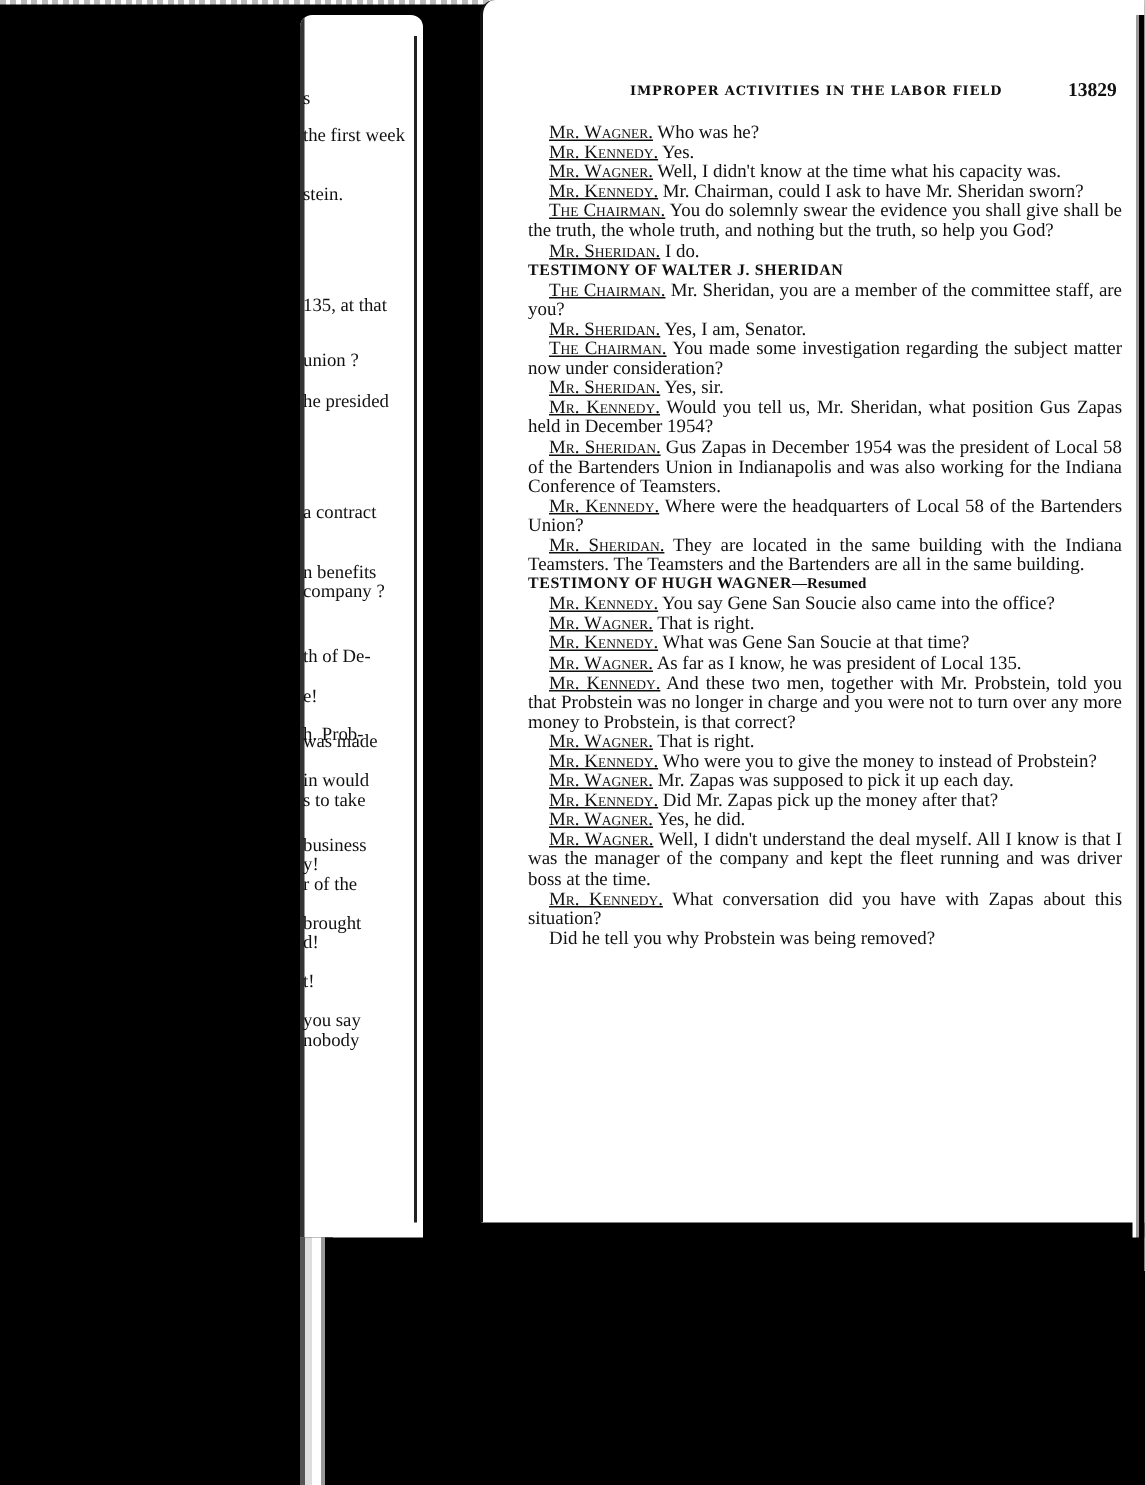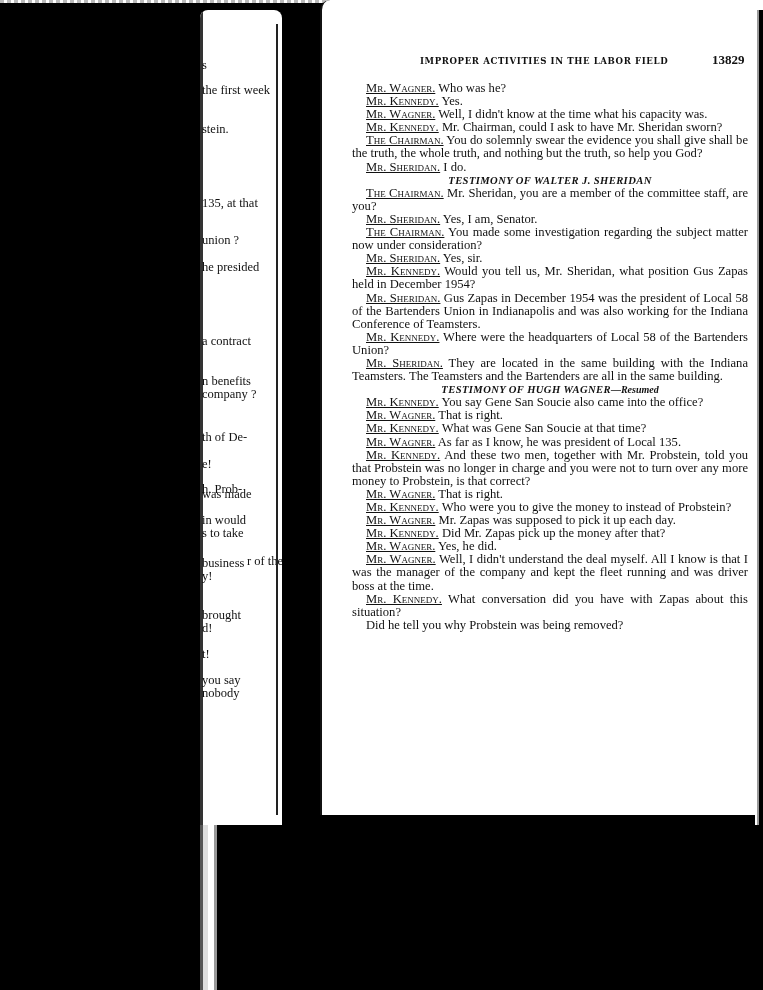--- a/index.html
+++ b/index.html
@@ -55,22 +55,22 @@
     font-family: "Liberation Serif", serif;
   }
   .body {
     position: absolute; left: 30px; top: 82px; width: 396px;
     font-family: "Liberation Serif", serif; font-size: 12.6px; line-height: 13.1px;
     text-align: justify;
   }
   .body p { margin: 0; text-indent: 14px; }
   .sc { font-variant: small-caps; text-decoration: underline; }
   .heading {
-    text-align: center; font-weight: bold; font-size: 10.6px;
-    letter-spacing: 0.4px; margin: 14px 0 10px 0; text-indent: 0 !important; font-style: italic;
+    font-weight: bold; font-size: 10.6px;
+    letter-spacing: 0.4px; margin: 14px 0 10px 0; text-indent: 0 !important;
   }
   .heading .sub { font-size: 10px; font-weight: bold; letter-spacing: 0; }
 </style>
 </head>
 <body>
 
 <div class="top-dash"></div>
 
 <div class="left-page" id="left-page">
     <div class="frag" style="top: 48px;">s</div>
@@ -83,21 +83,21 @@
     <div class="frag" style="top: 364px;">n benefits</div>
     <div class="frag" style="top: 377px;">company ?</div>
     <div class="frag" style="top: 420px;">th of De-</div>
     <div class="frag" style="top: 447px;">e!</div>
     <div class="frag" style="top: 477px;">was made</div>
     <div class="frag" style="top: 472px;">h. Prob-</div>
     <div class="frag" style="top: 503px;">in would</div>
     <div class="frag" style="top: 516px;">s to take</div>
     <div class="frag" style="top: 546px;">business</div>
     <div class="frag" style="top: 559px;">y!</div>
-    <div class="frag" style="top: 544px; margin-left: 45px;">r of the</div>
+    <div class="frag" style="top: 572px;">r of the</div>
     <div class="frag" style="top: 598px;">brought</div>
     <div class="frag" style="top: 611px;">d!</div>
     <div class="frag" style="top: 637px;">t!</div>
     <div class="frag" style="top: 663px;">you say</div>
     <div class="frag" style="top: 676px;">nobody</div>
   </div>
 <div class="left-binding"></div>
 
 <div class="page">
   <div class="running-head">IMPROPER ACTIVITIES IN THE LABOR FIELD</div>

